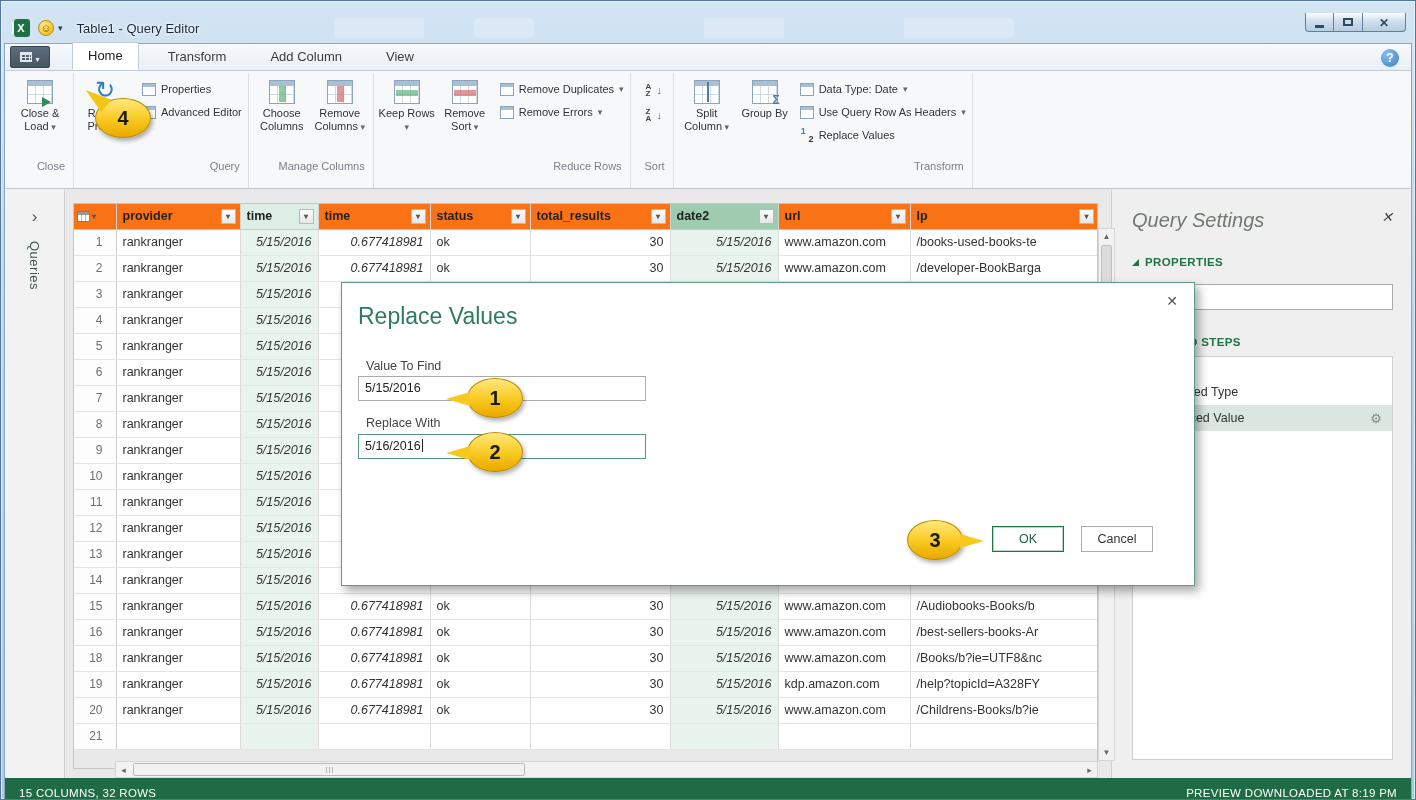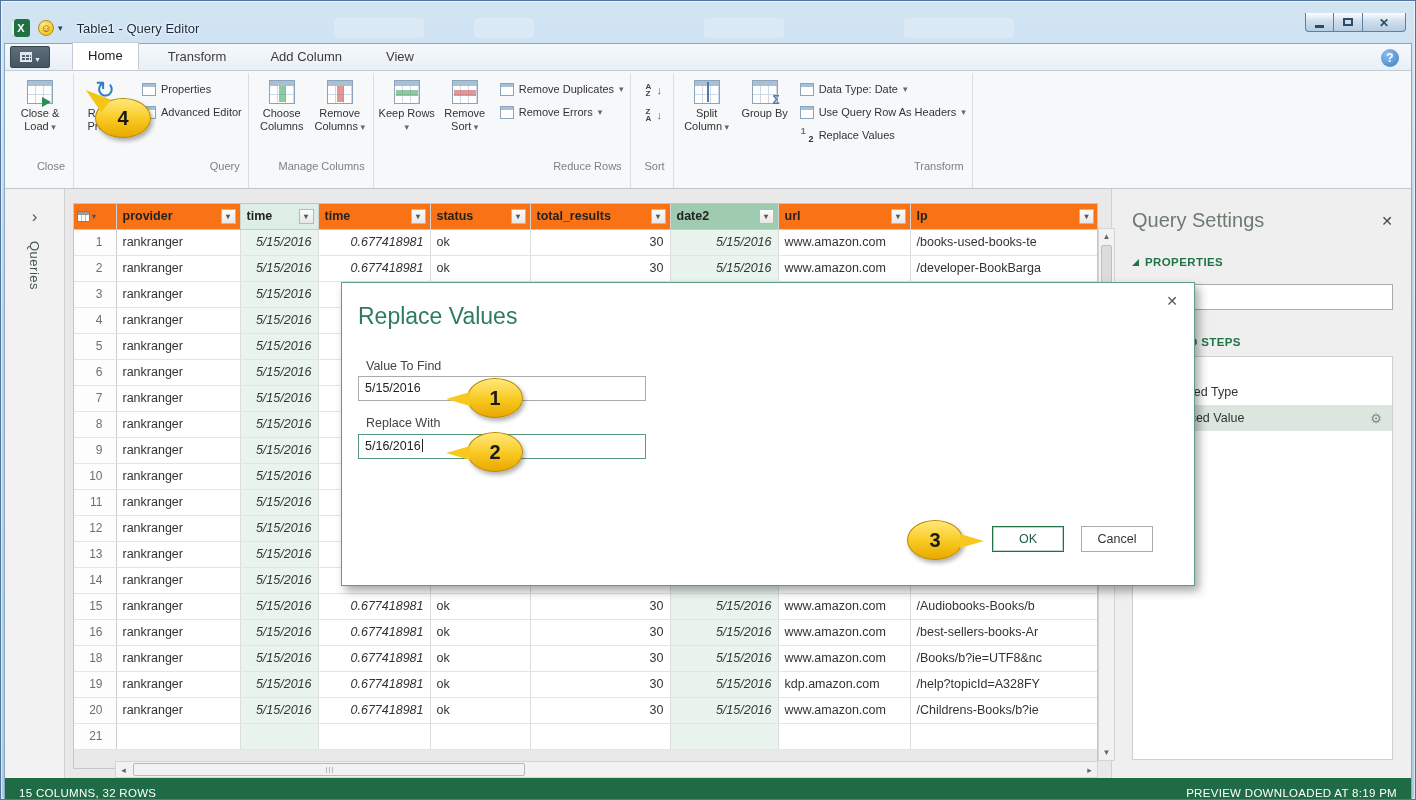--- a/index.html
+++ b/index.html
@@ -123,21 +123,21 @@
   .vs-thumb{ position:absolute; left:2px; right:2px; top:16px; height:56%; background:#dcdcdc; border:1px solid #bfbfbf; border-radius:2px; }
   .hscroll{ position:absolute; left:50px; width:983px; bottom:0; height:17px; background:#f2f2f2; border:1px solid #d5d5d5; display:flex; align-items:center; }
   .hs-left::before{ content:"\25C2"; } .hs-right::before{ content:"\25B8"; }
   .hs-left,.hs-right{ width:15px; text-align:center; color:#666; font-size:9px; flex:0 0 auto; }
   .hs-right{ margin-left:auto; }
   .hs-thumb{ width:40%; height:13px; background:linear-gradient(#fbfbfb,#dedede); border:1px solid #b9b9b9; border-radius:2px; margin-left:2px;
     background-image:repeating-linear-gradient(90deg, transparent 0 2px, #b9b9b9 2px 3px); background-size:11px 6px; background-position:center; background-repeat:no-repeat; }
 
   
   .settings-panel{ width:300px; background:#efefef; border-left:1px solid #d0d0d0; display:flex; flex-direction:column; padding:20px 18px 18px 20px; }
-  .sp-head{ display:flex; align-items:center; }
+  .sp-head{ display:flex; align-items:flex-start;font-style:italic; }
   .sp-title{ font-size:20px; color:#6e7a70; }
   .sp-close{ margin-left:auto; color:#444; font-size:14px; }
   .sp-close::before{ content:"\2715"; }
   .sp-section{ margin-top:24px; display:flex; align-items:center; gap:6px; }
   .tri{ width:0; height:0; border-left:7px solid transparent; border-bottom:7px solid var(--accent-green,#217346); }
   .sp-sec-label{ font-size:11.5px; font-weight:bold; color:var(--accent-green,#217346); letter-spacing:.4px; }
   .sp-input{ margin-top:16px; height:26px; background:#fff; border:1px solid #ababab; }
   .sp-steps-gap{ margin-top:26px; }
   .sp-list{ margin-top:8px; flex:1; background:#fff; border:1px solid #cfcfcf; padding-top:22px; }
   .step{ height:26px; display:flex; align-items:center; padding:0 10px 0 24px; font-size:12.5px; color:#333; }

